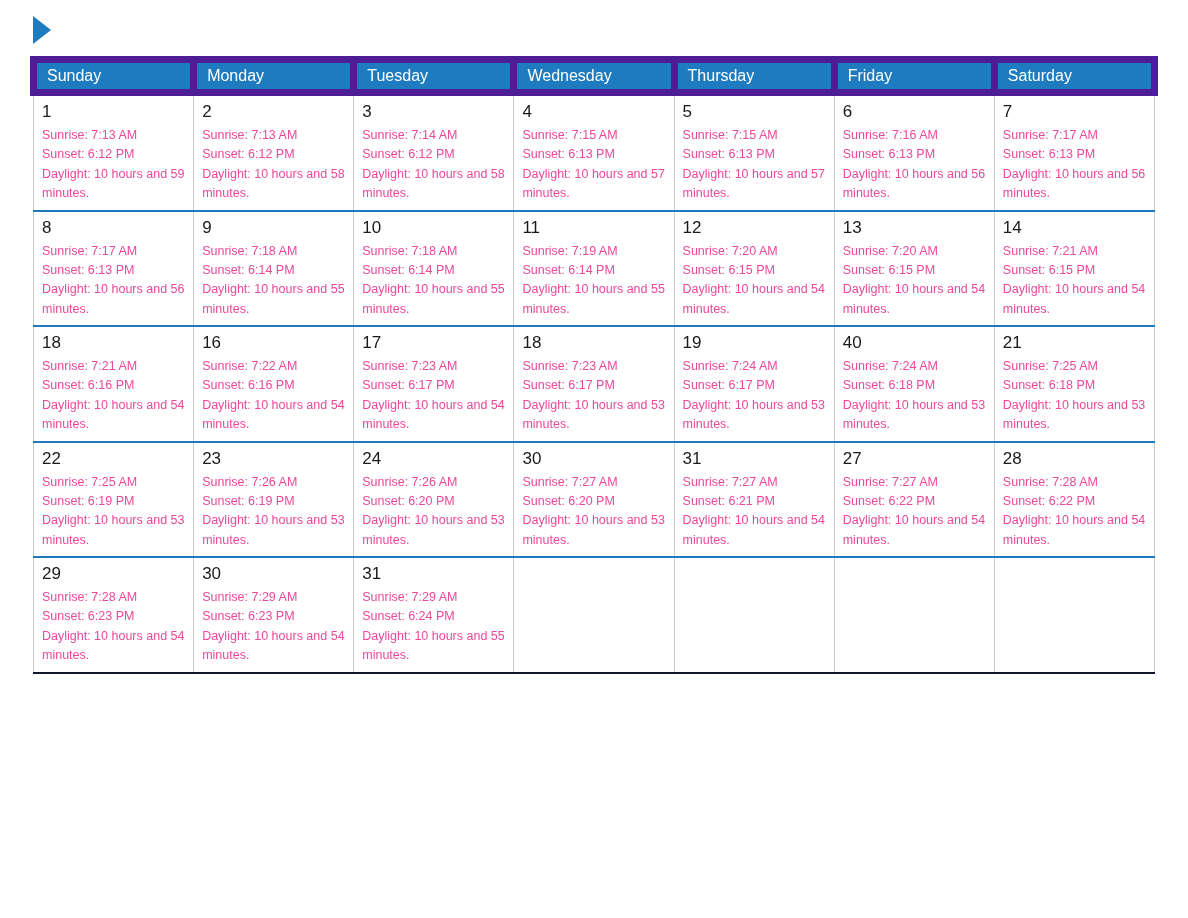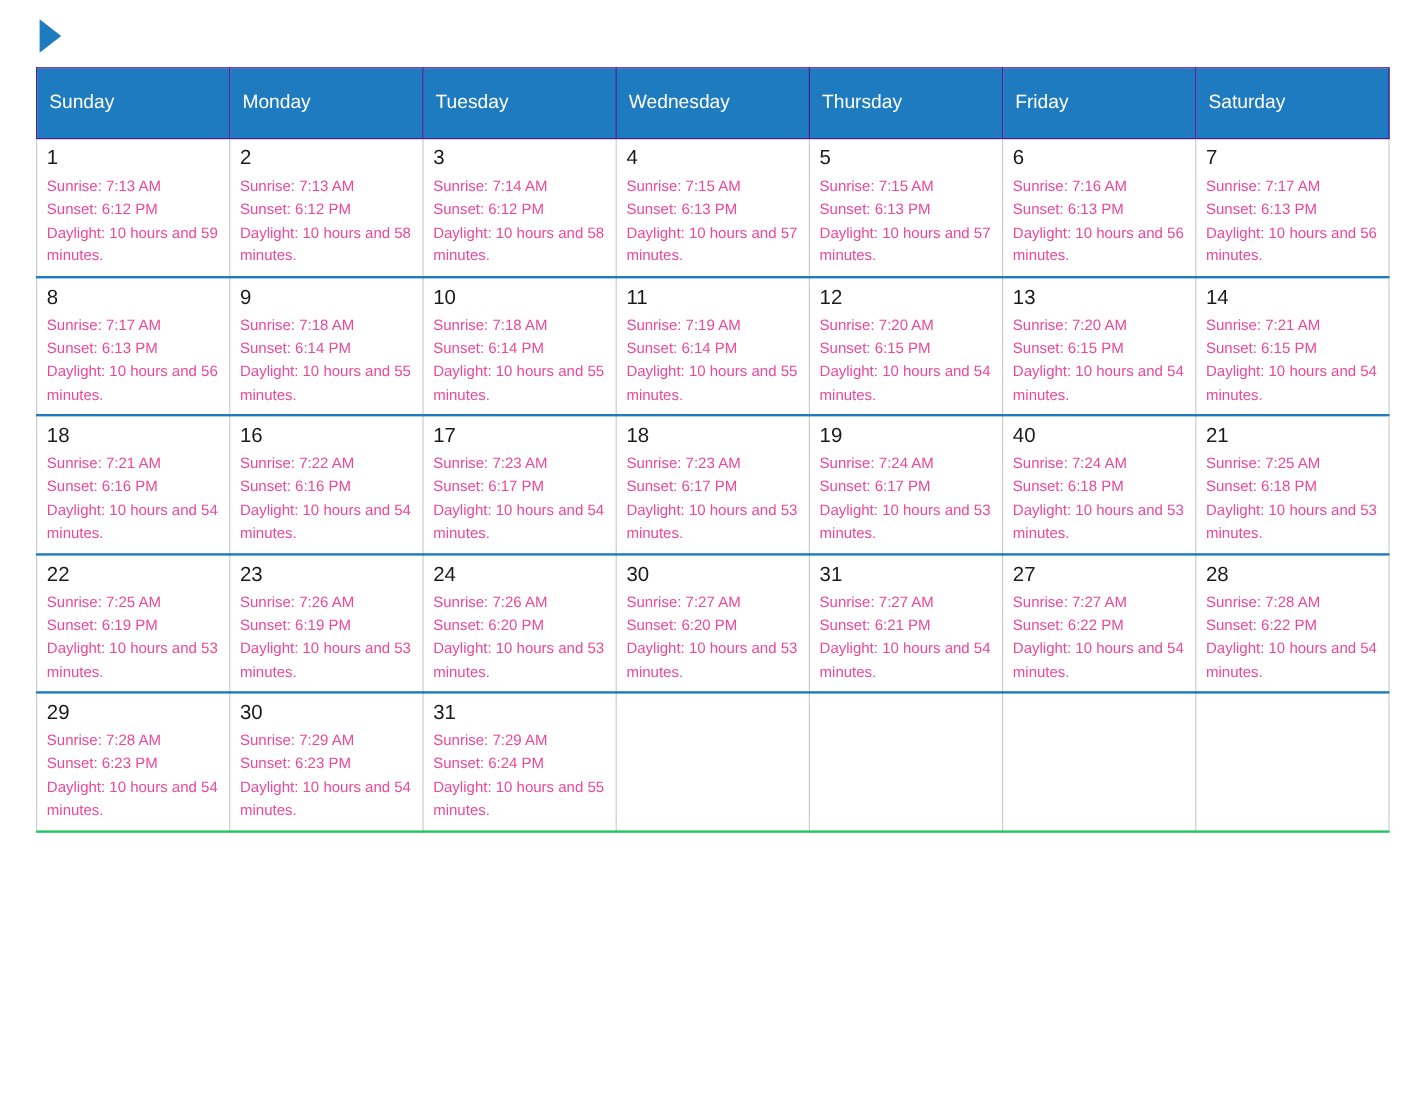--- a/index.html
+++ b/index.html
@@ -63,24 +63,24 @@
       margin-top: 4px;
     }
     .calendar {
       width: 100%;
       border-collapse: collapse;
     }
     .calendar thead tr th {
       background-color: #1e7bbf;
       color: #ffffff;
       text-align: left;
-      padding: 20px 10px;
+      padding: 4px 10px;
       font-size: 16px;
       font-weight: 500;
-      border: 1px solid #4c1d95;
+      border: 7px solid #4c1d95;
     }
     .calendar tbody tr td {
       vertical-align: top;
       border: 1px solid #cccccc;
       padding: 6px 8px;
       width: 14.28%;
       min-height: 100px;
       background: #ffffff;
     }
     .calendar tbody tr td.empty {
@@ -95,21 +95,21 @@
     .day-info {
       font-size: 12.5px;
       color: #ec4899;
       line-height: 1.55;
     }
     
     .calendar tbody tr {
       border-bottom: 2px solid #1e7bbf;
     }
     .calendar tbody tr:last-child {
-      border-bottom: 2px solid #22c55e;
+      border-bottom: 2px solid #0f172a;
       margin-left: 16px;
     }
   </style>
 </head>
 <body>
 
 <div class="header">
   <div class="logo">
     <div class="logo-top">
       <span class="logo-general"></span>

